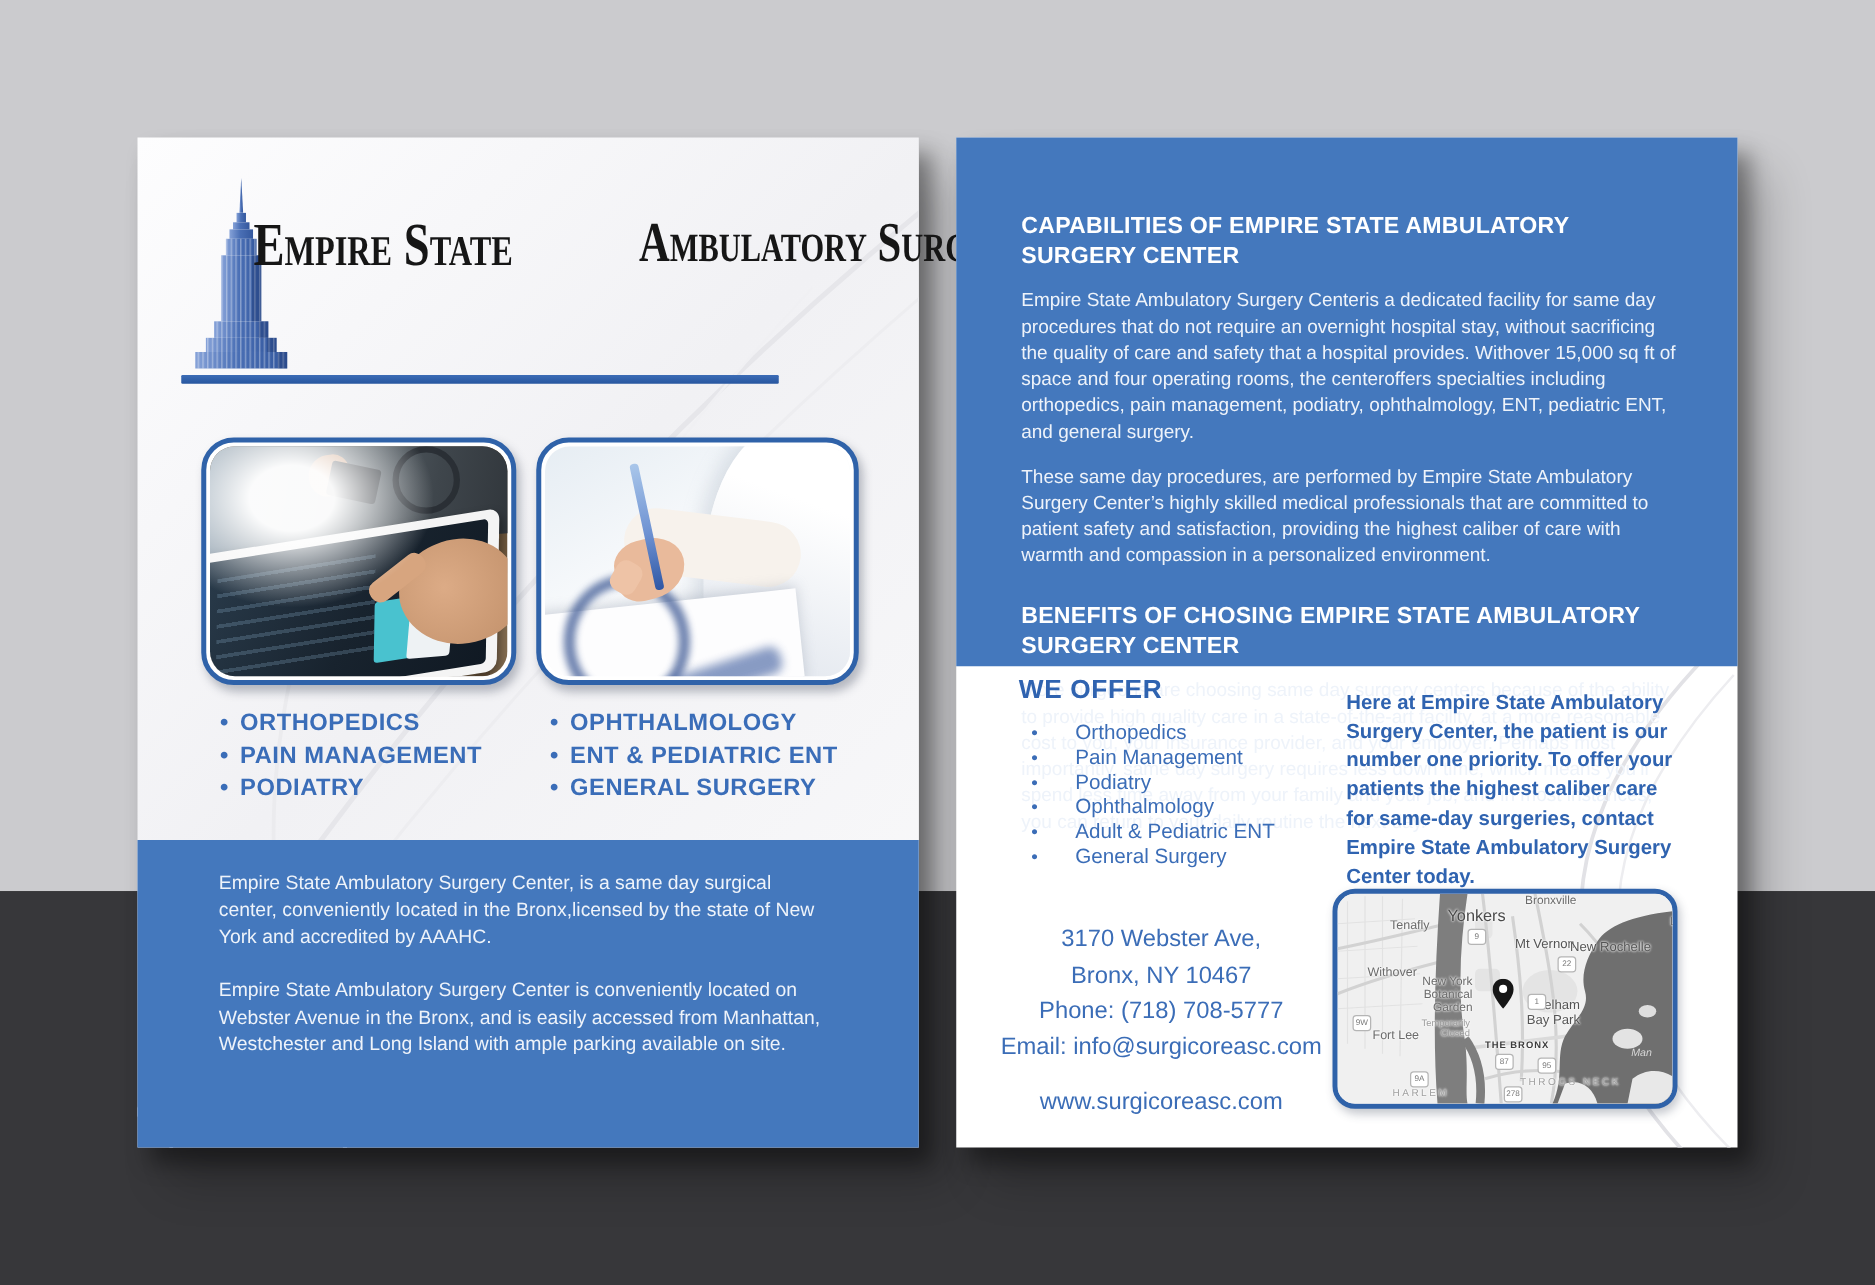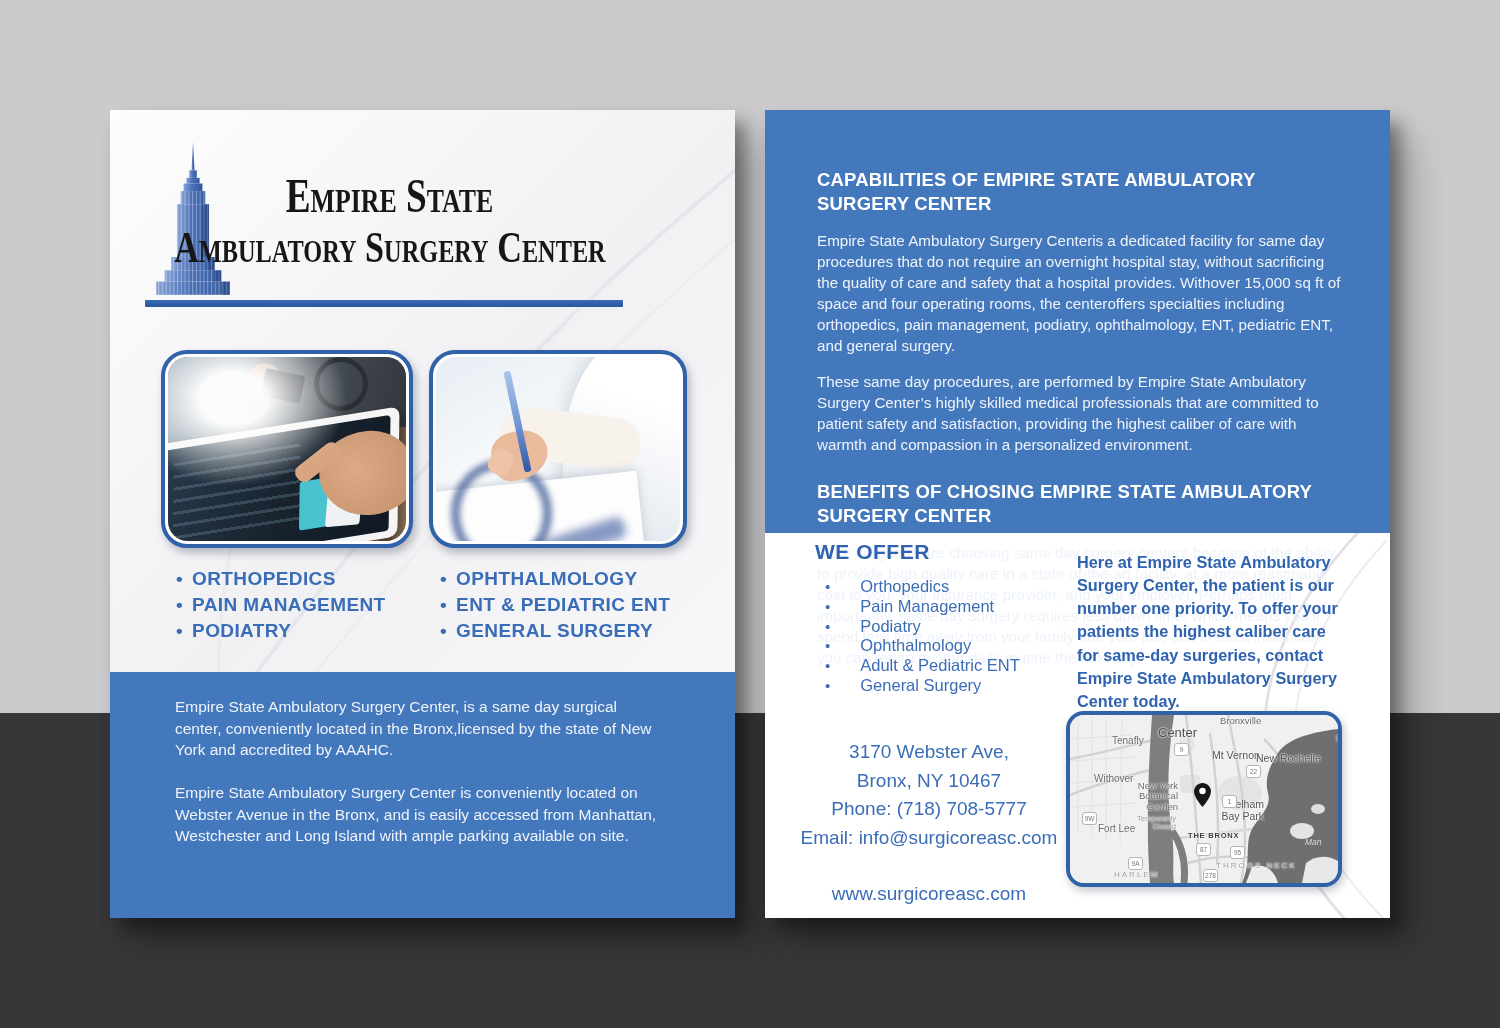--- a/index.html
+++ b/index.html
@@ -10,21 +10,21 @@
 
   .flyer{position:absolute;top:110px;width:625px;height:808px;background:#fff;
          box-shadow:10px 12px 16px rgba(0,0,0,.38),24px 28px 34px rgba(0,0,0,.20);}
   .flyer-1{left:110px;background:linear-gradient(135deg,#fdfdfe 0%,#f1f1f4 45%,#fafafb 100%);}
   .flyer-2{left:765px;}
   .swoosh{position:absolute;left:0;top:0;width:625px;height:808px;pointer-events:none;}
 
   
   .logo{position:absolute;left:40px;top:32px;width:86px;height:166px;}
   .title-block{position:absolute;left:60px;top:60px;width:440px;display:flex;
-               flex-direction:column;align-items:center;}
+               flex-direction:row;}
   .title-line{font-family:"Liberation Serif",serif;font-weight:bold;color:#161616;
               font-variant:small-caps;white-space:nowrap;transform:scaleX(.76);line-height:1.08;}
   .title-1{font-size:49px;}
   .title-2{font-size:45px;}
   .title-rule{position:absolute;left:35px;top:190px;width:478px;height:7px;
               background:linear-gradient(#3c6cb6,#27569f);border-radius:1px;}
 
   .photo{position:absolute;top:240px;height:184px;border:4px solid #2f62a9;border-radius:26px;
          background:#fff;padding:3px;box-shadow:3px 5px 8px rgba(60,70,90,.35);}
   .photo-1{left:51px;width:238px;}
@@ -92,21 +92,21 @@
   .we-offer-heading{font-size:21px;font-weight:bold;color:#2f63b0;letter-spacing:.5px;}
   .offer-list{margin:13px 0 0 10px;padding:0;list-style:none;}
   .offer-item{display:flex;align-items:baseline;color:#3b6db7;font-size:16.5px;line-height:18.8px;}
   .offer-item::before{content:"•";color:#3b6db7;font-size:15px;margin-right:30px;}
 
   .cta{position:absolute;left:312px;top:441px;width:272px;z-index:1;
        color:#2f63b0;font-weight:bold;font-size:16.3px;line-height:1.42;}
 
   .contact{position:absolute;left:18px;top:628px;width:292px;z-index:1;text-align:center;
            color:#3b6db7;font-size:19px;line-height:1.5;}
-  .contact .website{margin-top:28px;}
+  .contact .website{margin-top:16px;}
 
   .map{position:absolute;left:301px;top:601px;width:276px;height:176px;z-index:1;box-sizing:border-box;
        border:4px solid #2f62a9;border-radius:18px;overflow:hidden;background:#f0f0f0;
        box-shadow:2px 4px 8px rgba(60,70,90,.3);}
   .map svg.geo{position:absolute;left:0;top:0;width:268px;height:168px;}
   .map-label{position:absolute;color:#6b6b6b;font-size:10px;white-space:nowrap;
              text-shadow:0 0 2px #fff,0 0 2px #fff;}
   .ml-big{font-size:13px;color:#4a4a4a;}
   .ml-med{font-size:10.5px;color:#545454;}
   .ml-wrap{white-space:normal;text-align:right;line-height:1.1;}
@@ -303,21 +303,21 @@
         <path d="M102 116 C112 130 116 148 114 168" stroke="#7e7e7e" stroke-width="7" fill="none"></path>
 
         <path d="M208 38 C216 26 234 18 268 14 L268 168 L172 168 C182 146 174 130 182 114 C190 100 202 92 198 78 C194 64 200 50 208 38 Z" fill="#6f6f6f"></path>
         <ellipse cx="232" cy="116" rx="12" ry="8" fill="#e3e3e3"></ellipse>
         <ellipse cx="248" cy="94" rx="7" ry="5" fill="#dedede"></ellipse>
         <path d="M176 168 L208 168 C204 154 194 148 182 152 Z" fill="#ececec"></path>
         <path d="M236 148 C246 140 258 140 268 146 L268 168 L232 168 Z" fill="#e8e8e8"></path>
       </svg>
 
       <span class="map-label" style="left:42px;top:20px;">Tenafly</span>
-      <span class="map-label ml-big" style="left:88px;top:10px;">Center</span>
+      <span class="map-label ml-big" style="left:88px;top:10px;">Yonkers</span>
       <span class="map-label" style="left:150px;top:0;font-size:9.5px;">Bronxville</span>
       <span class="map-label" style="left:218px;top:17px;font-size:9.5px;margin-left:48px;">Larchmont</span>
       <span class="map-label ml-med" style="left:142px;top:34px;">Mt Vernon</span>
       <span class="map-label ml-med" style="left:186px;top:37px;">New Rochelle</span>
       <span class="map-label" style="left:24px;top:58px;">Withover</span>
       <span class="map-label ml-wrap" style="left:56px;top:66px;width:52px;font-size:9.5px;">New York Botanical Garden</span>
       <span class="map-label ml-wrap ml-tiny" style="left:60px;top:100px;width:46px;">Temporarily Closed</span>
       <span class="map-label ml-wrap ml-med" style="left:148px;top:84px;width:46px;">Pelham Bay Park</span>
       <span class="map-label" style="left:28px;top:108px;">Fort Lee</span>
       <span class="map-label ml-dist" style="left:118px;top:116px;">THE BRONX</span>

